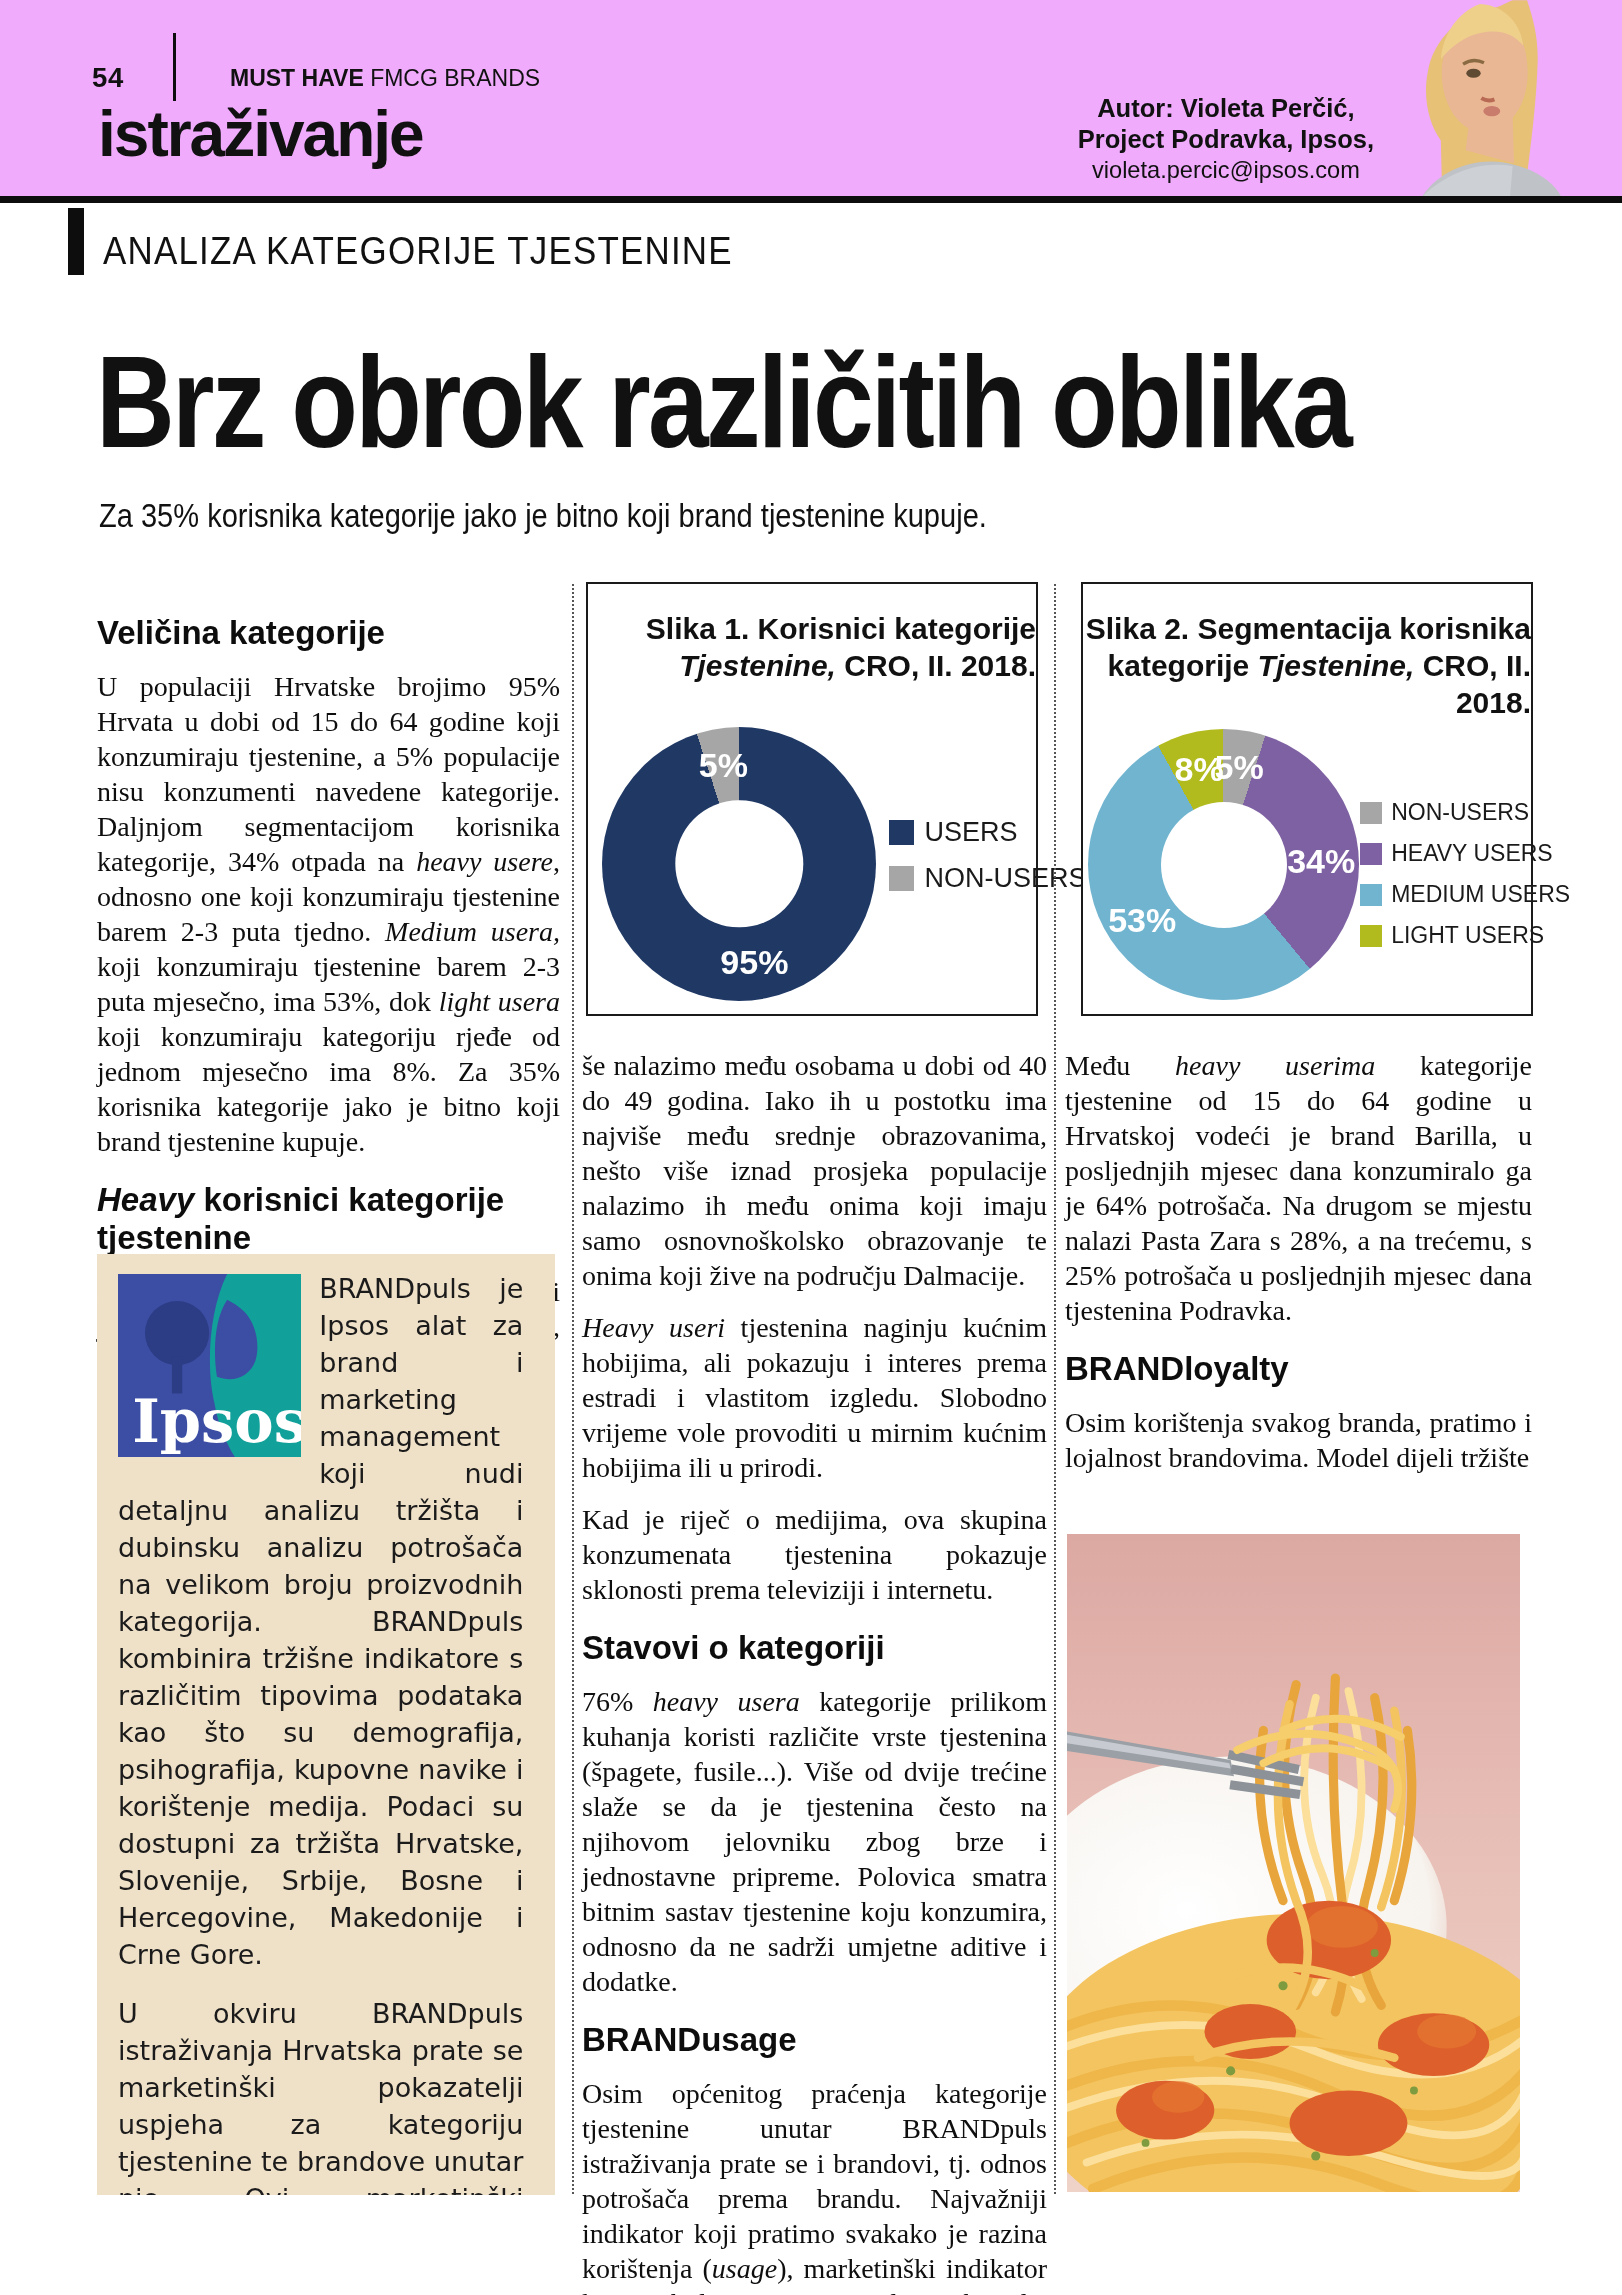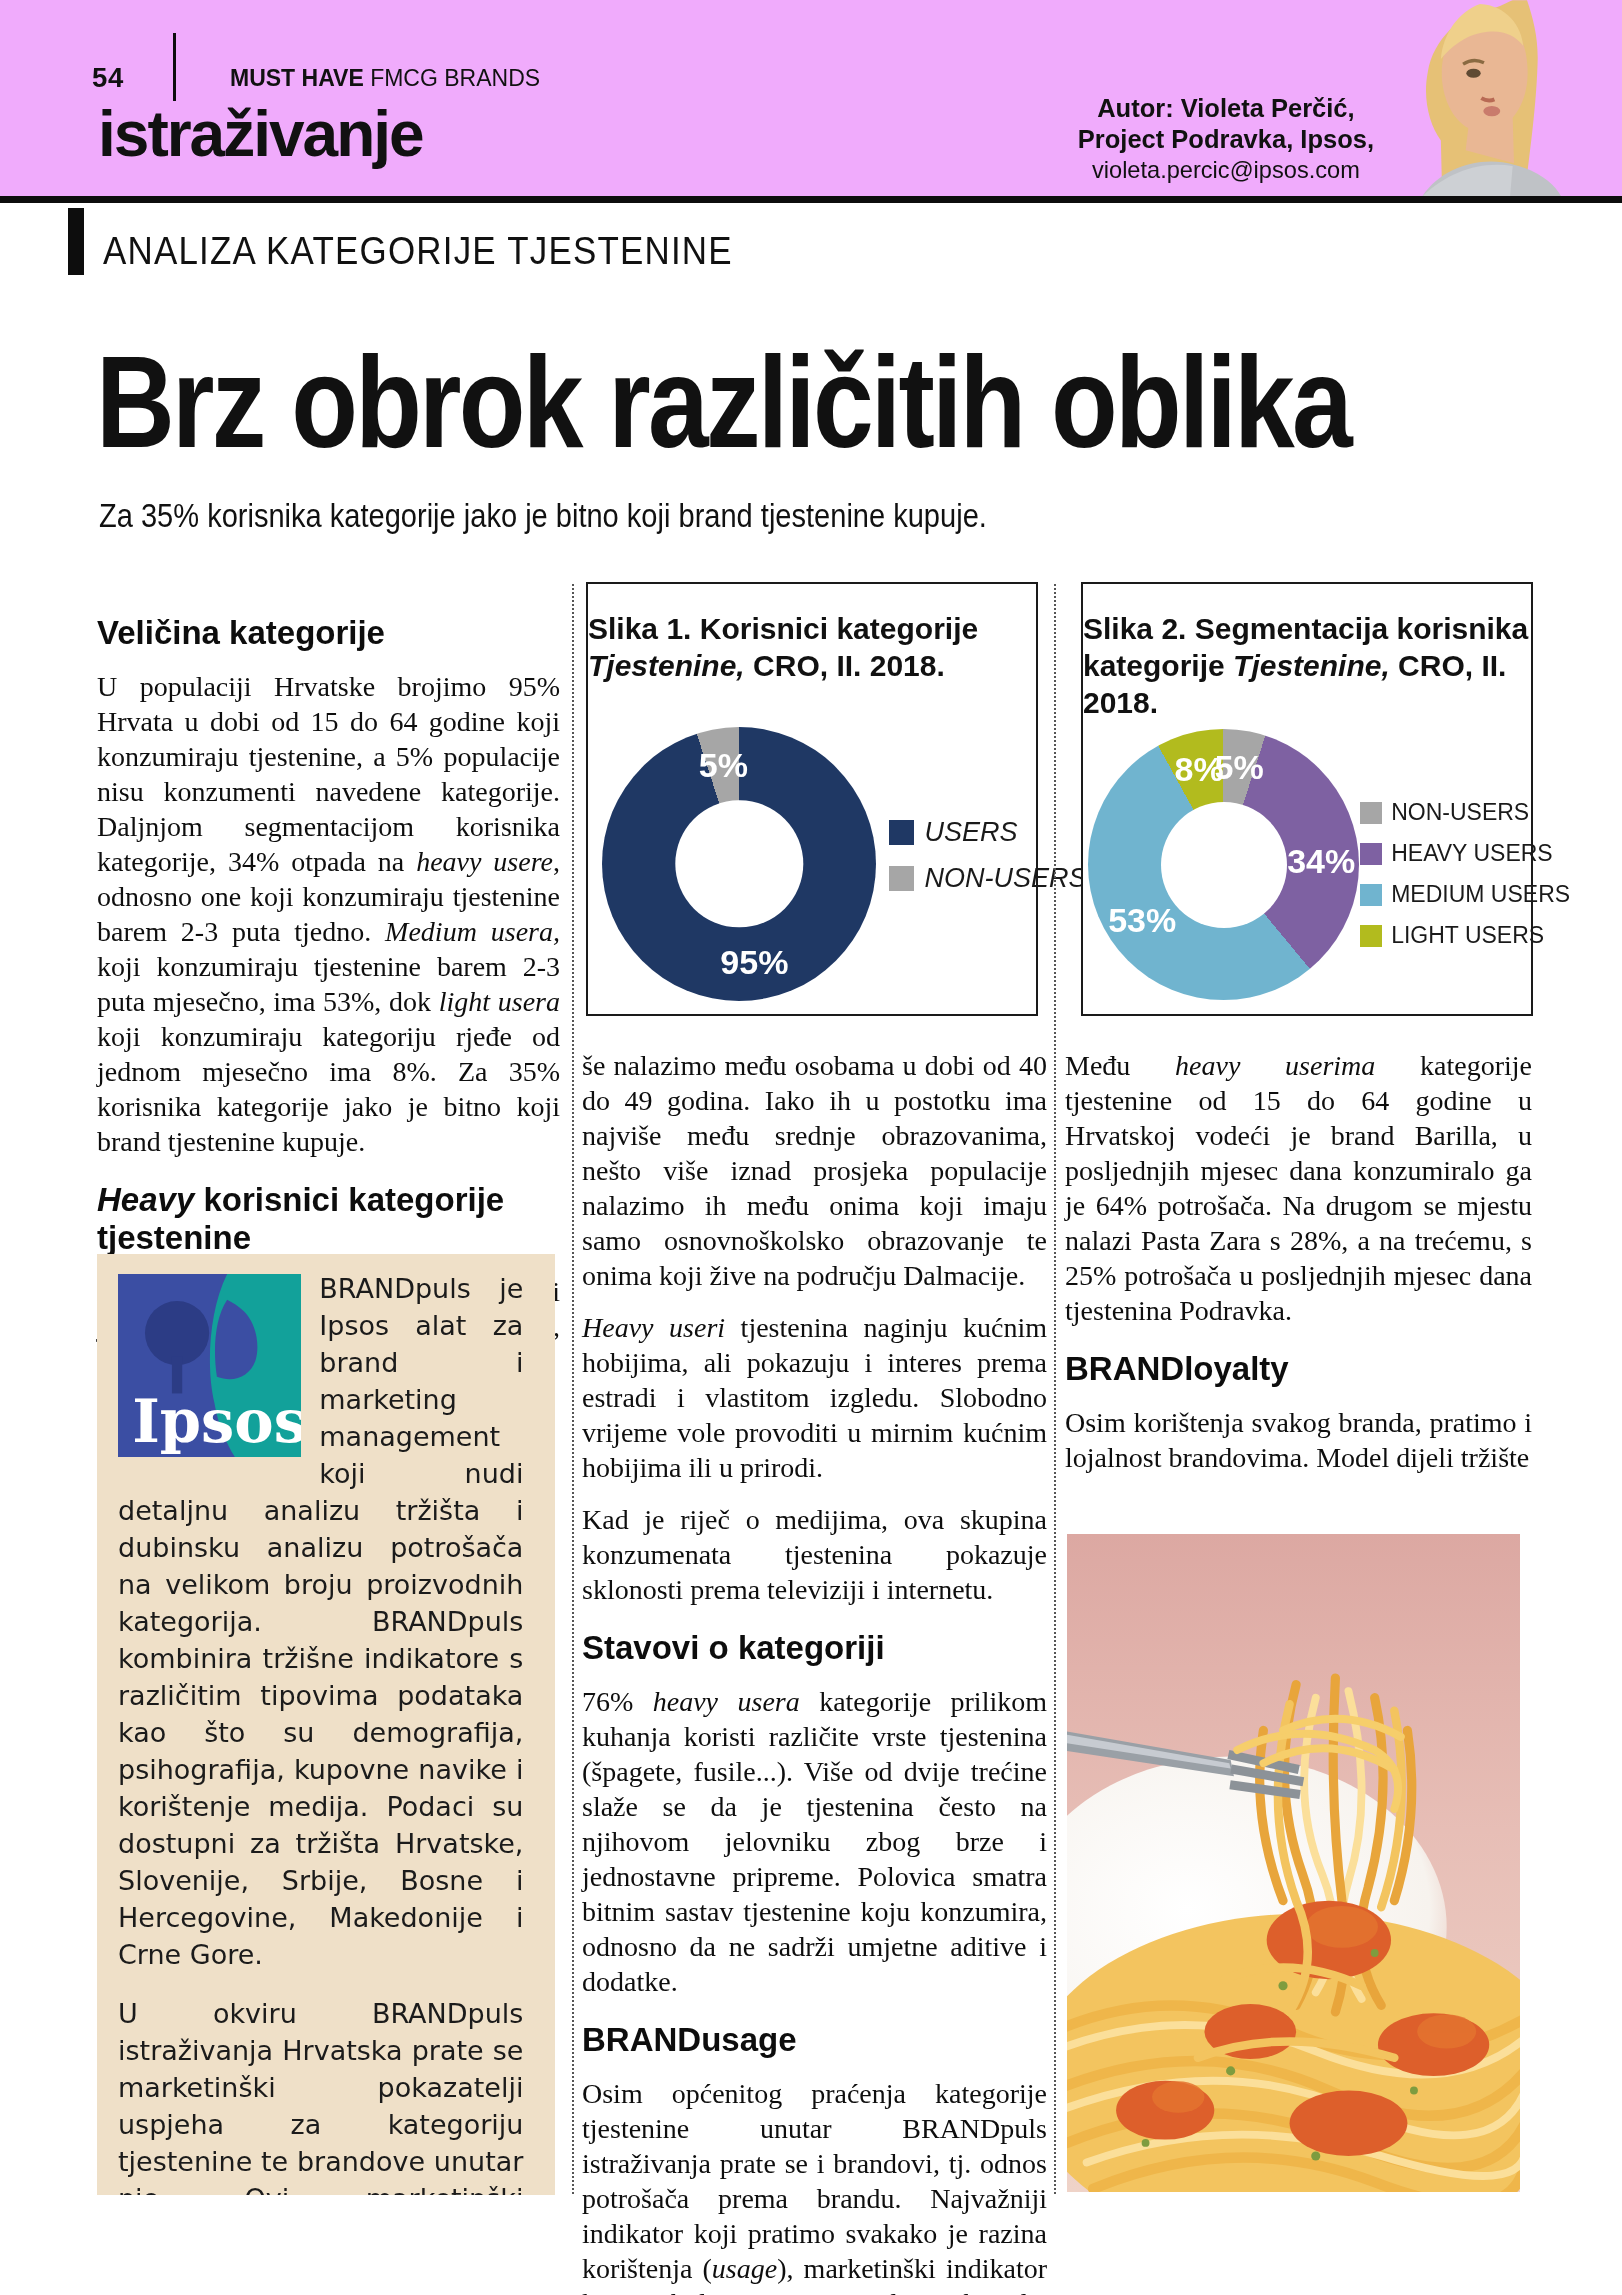--- a/index.html
+++ b/index.html
@@ -22,39 +22,39 @@
   #kicker{position:absolute;left:103px;top:230px;font-size:38px;letter-spacing:1.3px;
           transform:scaleX(.92);transform-origin:left top;white-space:nowrap;}
   #headline{position:absolute;left:96px;top:327px;font-size:130px;font-weight:bold;letter-spacing:-3.3px;
             transform:scaleX(.84);transform-origin:left top;white-space:nowrap;}
   #deck{position:absolute;left:99px;top:497px;font-size:33px;letter-spacing:0px;
         transform:scaleX(.88);transform-origin:left top;white-space:nowrap;}
   
   .chart-box{position:absolute;top:582px;width:452px;height:434px;background:#fff;
              border:2px solid #1a1a1a;box-sizing:border-box;}
   #chart-0{left:586px;} #chart-1{left:1081px;}
-  .chart-title{margin-top:26px;text-align:left;font-size:30px;line-height:37px;font-weight:bold;}
+  .chart-title{margin-top:26px;text-align:right;font-size:30px;line-height:37px;font-weight:bold;}
   .donut{position:absolute;border-radius:50%;}
   #chart-0 .donut{left:14.4px;top:143px;width:274px;height:274px;}
   #chart-1 .donut{left:5.2px;top:145px;width:271px;height:271px;}
   .donut-hole{position:absolute;left:50%;top:50%;transform:translate(-50%,-50%);
               width:46.5%;height:46.5%;border-radius:50%;background:#fff;}
   .slice-label{position:absolute;transform:translate(-50%,-50%);color:#fff;
                font-size:34px;font-weight:bold;font-family:"Liberation Sans",sans-serif;}
   .legend{position:absolute;}
   #chart-0 .legend{left:301px;top:225px;}
   #chart-1 .legend{left:277px;top:208px;}
   .legend-row{display:flex;align-items:center;}
   #chart-0 .legend-row{height:46px;}
   #chart-1 .legend-row{height:41px;}
   .legend-swatch{flex:0 0 auto;}
   #chart-0 .legend-swatch{width:25px;height:25px;margin-right:10.5px;}
   #chart-1 .legend-swatch{width:22px;height:22px;margin-right:9.2px;}
   .legend-label{white-space:nowrap;color:#1a1a1a;}
-  #chart-0 .legend-label{font-size:27px;font-style:italic;}
+  #chart-0 .legend-label{font-size:27px;}
   #chart-1 .legend-label{font-size:23px;}
   
   .vsep{position:absolute;top:584px;height:1610px;border-left:2.6px dotted #555;}
   #vsep-1{left:572px;} #vsep-2{left:1054px;}
   .col{position:absolute;font-family:"Liberation Serif","DejaVu Serif",serif;
        font-size:28px;line-height:35px;text-align:justify;color:#0e0e0e;}
   #col-1{left:97px;top:614px;width:463px;}
   #col-2{left:582px;top:1048px;width:465px;}
   #col-3{left:1065px;top:1048px;width:467px;}
   .col p{margin:0 0 17px 0;}

